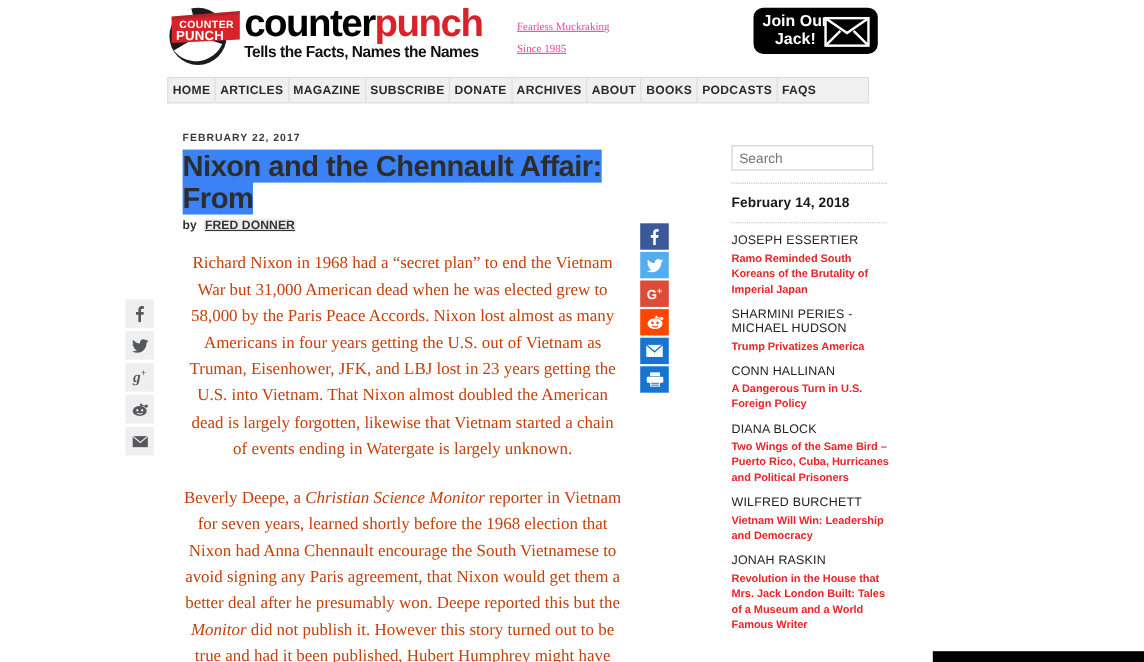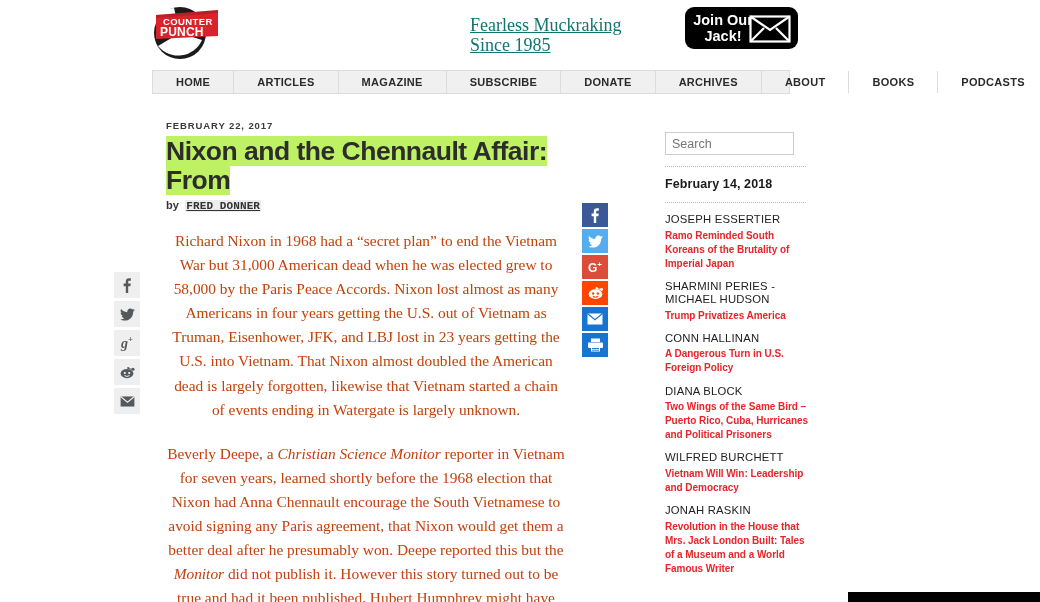--- a/index.html
+++ b/index.html
@@ -69,23 +69,23 @@
     white-space: nowrap;
     transform: scaleX(0.97);
     transform-origin: left center;
   }
 
   .fearless {
     position: absolute;
     left: 320px;
     top: 11px;
     font-family: "Liberation Serif", serif;
-    font-size: 18px;
+    font-size: 10px;
     line-height: 20px;
-    color: #0f766e;
+    color: #ec4899;
   }
   .fearless span {
     text-decoration: underline;
     display: block;
     width: max-content;
   }
 
   .join-btn {
     position: absolute;
     left: 535px;
@@ -122,21 +122,21 @@
     background: #f0f0f0;
     border: 1px solid #dcdcdc;
     box-sizing: border-box;
     display: flex;
     align-items: stretch;
   }
   .nav-item {
     display: flex;
     align-items: center;
     justify-content: center;
-    padding: 0 23px;
+    padding: 0 4px;
     font-size: 11px;
     font-weight: bold;
     letter-spacing: 0.3px;
     color: #2a2a2a;
     border-right: 1px solid #dcdcdc;
     cursor: pointer;
     white-space: nowrap;
   }
   .nav-item:last-child { border-right: none; }
 
@@ -175,37 +175,36 @@
   }
   .art-title {
     font-size: 26.5px;
     font-weight: bold;
     line-height: 29px;
     letter-spacing: -0.5px;
     color: #2d2d2d;
     margin: 0 0 4px 0;
   }
   .art-title .hl {
-    background: #bef264;
+    background: #3b82f6;
     box-decoration-break: clone;
     -webkit-box-decoration-break: clone;
   }
   .art-by {
     font-size: 11px;
     font-weight: bold;
     color: #333;
     margin-bottom: 15px;
     letter-spacing: 0.1px;
   }
   .art-by .author {
     text-decoration: underline;
     background: #ededed;
     padding: 0 1px;
     cursor: pointer;
-    font-family: Liberation Mono, monospace;
   }
   .art-body p {
     font-family: "Liberation Serif", serif;
     font-size: 15.4px;
     line-height: 24.1px;
     color: #c2410c;
     margin: 17px 0 20px 0;
     text-align: center;
   }
   .art-body i { font-style: italic; }
@@ -304,20 +303,24 @@
         <circle cx="30" cy="27" r="26" fill="#1b1b1b"></circle>
         <path d="M8 40 A26 26 0 0 0 52 34 L30 27 Z" fill="#ffffff"></path>
         <path d="M4 14 A26 26 0 0 1 24 2 L30 27 Z" fill="#ffffff"></path>
         <polygon points="6,9 68,4 68,30 6,33" fill="#d8232a"></polygon>
         <polygon points="6,9 68,4 68,7 6,12" fill="#1b1b1b" opacity="0.18"></polygon>
         <text x="13" y="19" font-family="Liberation Sans, sans-serif" font-size="9.5" font-weight="bold" fill="#ffffff" letter-spacing="0.4">COUNTER</text>
         <text x="10" y="30" font-family="Liberation Sans, sans-serif" font-size="12" font-weight="bold" fill="#ffffff" letter-spacing="0.2">PUNCH</text>
       </svg>
     </div>
 
+    <div class="logo-words">
+      <div class="logo-title"><span class="cw-counter">counter</span><span class="cw-punch">punch</span></div>
+      <div class="logo-tag">Tells the Facts, Names the Names</div>
+    </div>
 
     <div class="fearless">
       <span>Fearless Muckraking</span>
       <span>Since 1985</span>
     </div>
 
     <div class="join-btn">
       <div class="jb-text">
         <div>Join Our</div>
         <div>Jack!</div>

